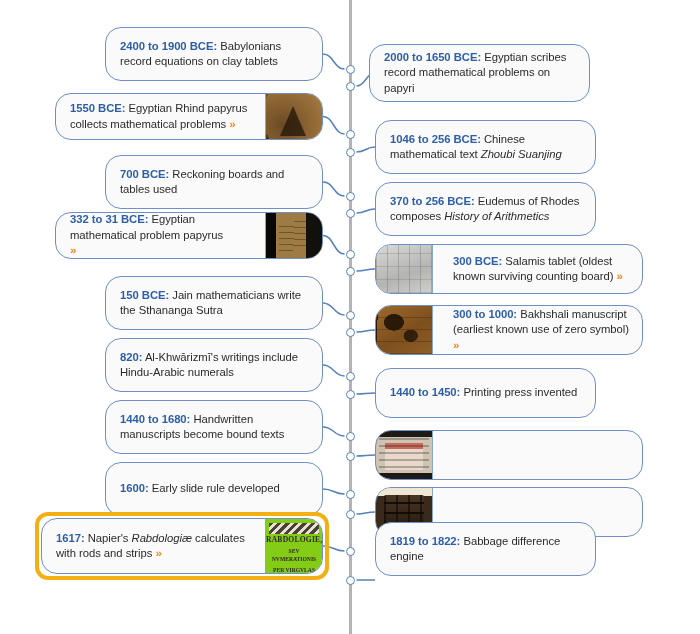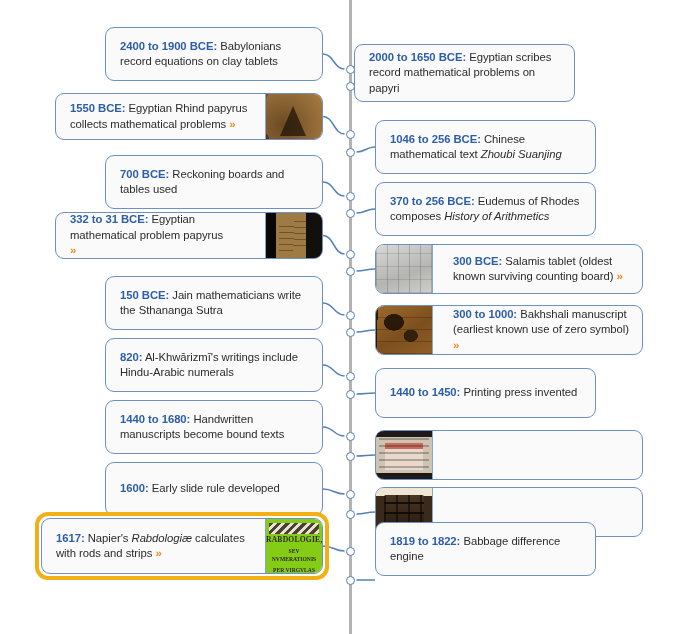--- a/index.html
+++ b/index.html
@@ -38,21 +38,21 @@
     width:700px;height:634px;
     pointer-events:none;
     z-index:2;
   }
   
   .card{
     position:absolute;
     box-sizing:border-box;
     background:#fafafa;
     border:1px solid #6e90c4;
-    border-radius:9px;
+    border-radius:16px;
     z-index:3;
     display:flex;
     align-items:stretch;
     overflow:hidden;
   }
   .hl-frame{
     position:absolute;
     box-sizing:border-box;
     border:4px solid #f3b015;
     border-radius:13px;
@@ -260,21 +260,21 @@
           <div><span class="date">1617:</span><span> Napier's </span><span class="ital">Rabdologiæ</span><span> calculates with rods and strips </span><span class="chev">»</span></div>
         </div>
         <div class="thumb th-rabdo r">
           <div class="rb">
             <span class="a">RABDOLOGIE,</span>
             <span class="b">SEV NVMERATIONIS</span>
             <span class="c">PER VIRGVLAS</span>
           </div>
         </div>
       </div>
-      <div class="card" style="left: 354px; top: 44px; width: 221px; height: 58px;">
+      <div class="card" style="left: 369px; top: 44px; width: 221px; height: 58px;">
         <div class="txt">
           <div><span class="date">2000 to 1650 BCE:</span><span> Egyptian scribes record mathematical problems on papyri</span></div>
         </div>
       </div>
       <div class="card" style="left: 375px; top: 120px; width: 221px; height: 54px;">
         <div class="txt">
           <div><span class="date">1046 to 256 BCE:</span><span> Chinese mathematical text </span><span class="ital">Zhoubi Suanjing</span></div>
         </div>
       </div>
       <div class="card" style="left: 375px; top: 182px; width: 221px; height: 54px;">

